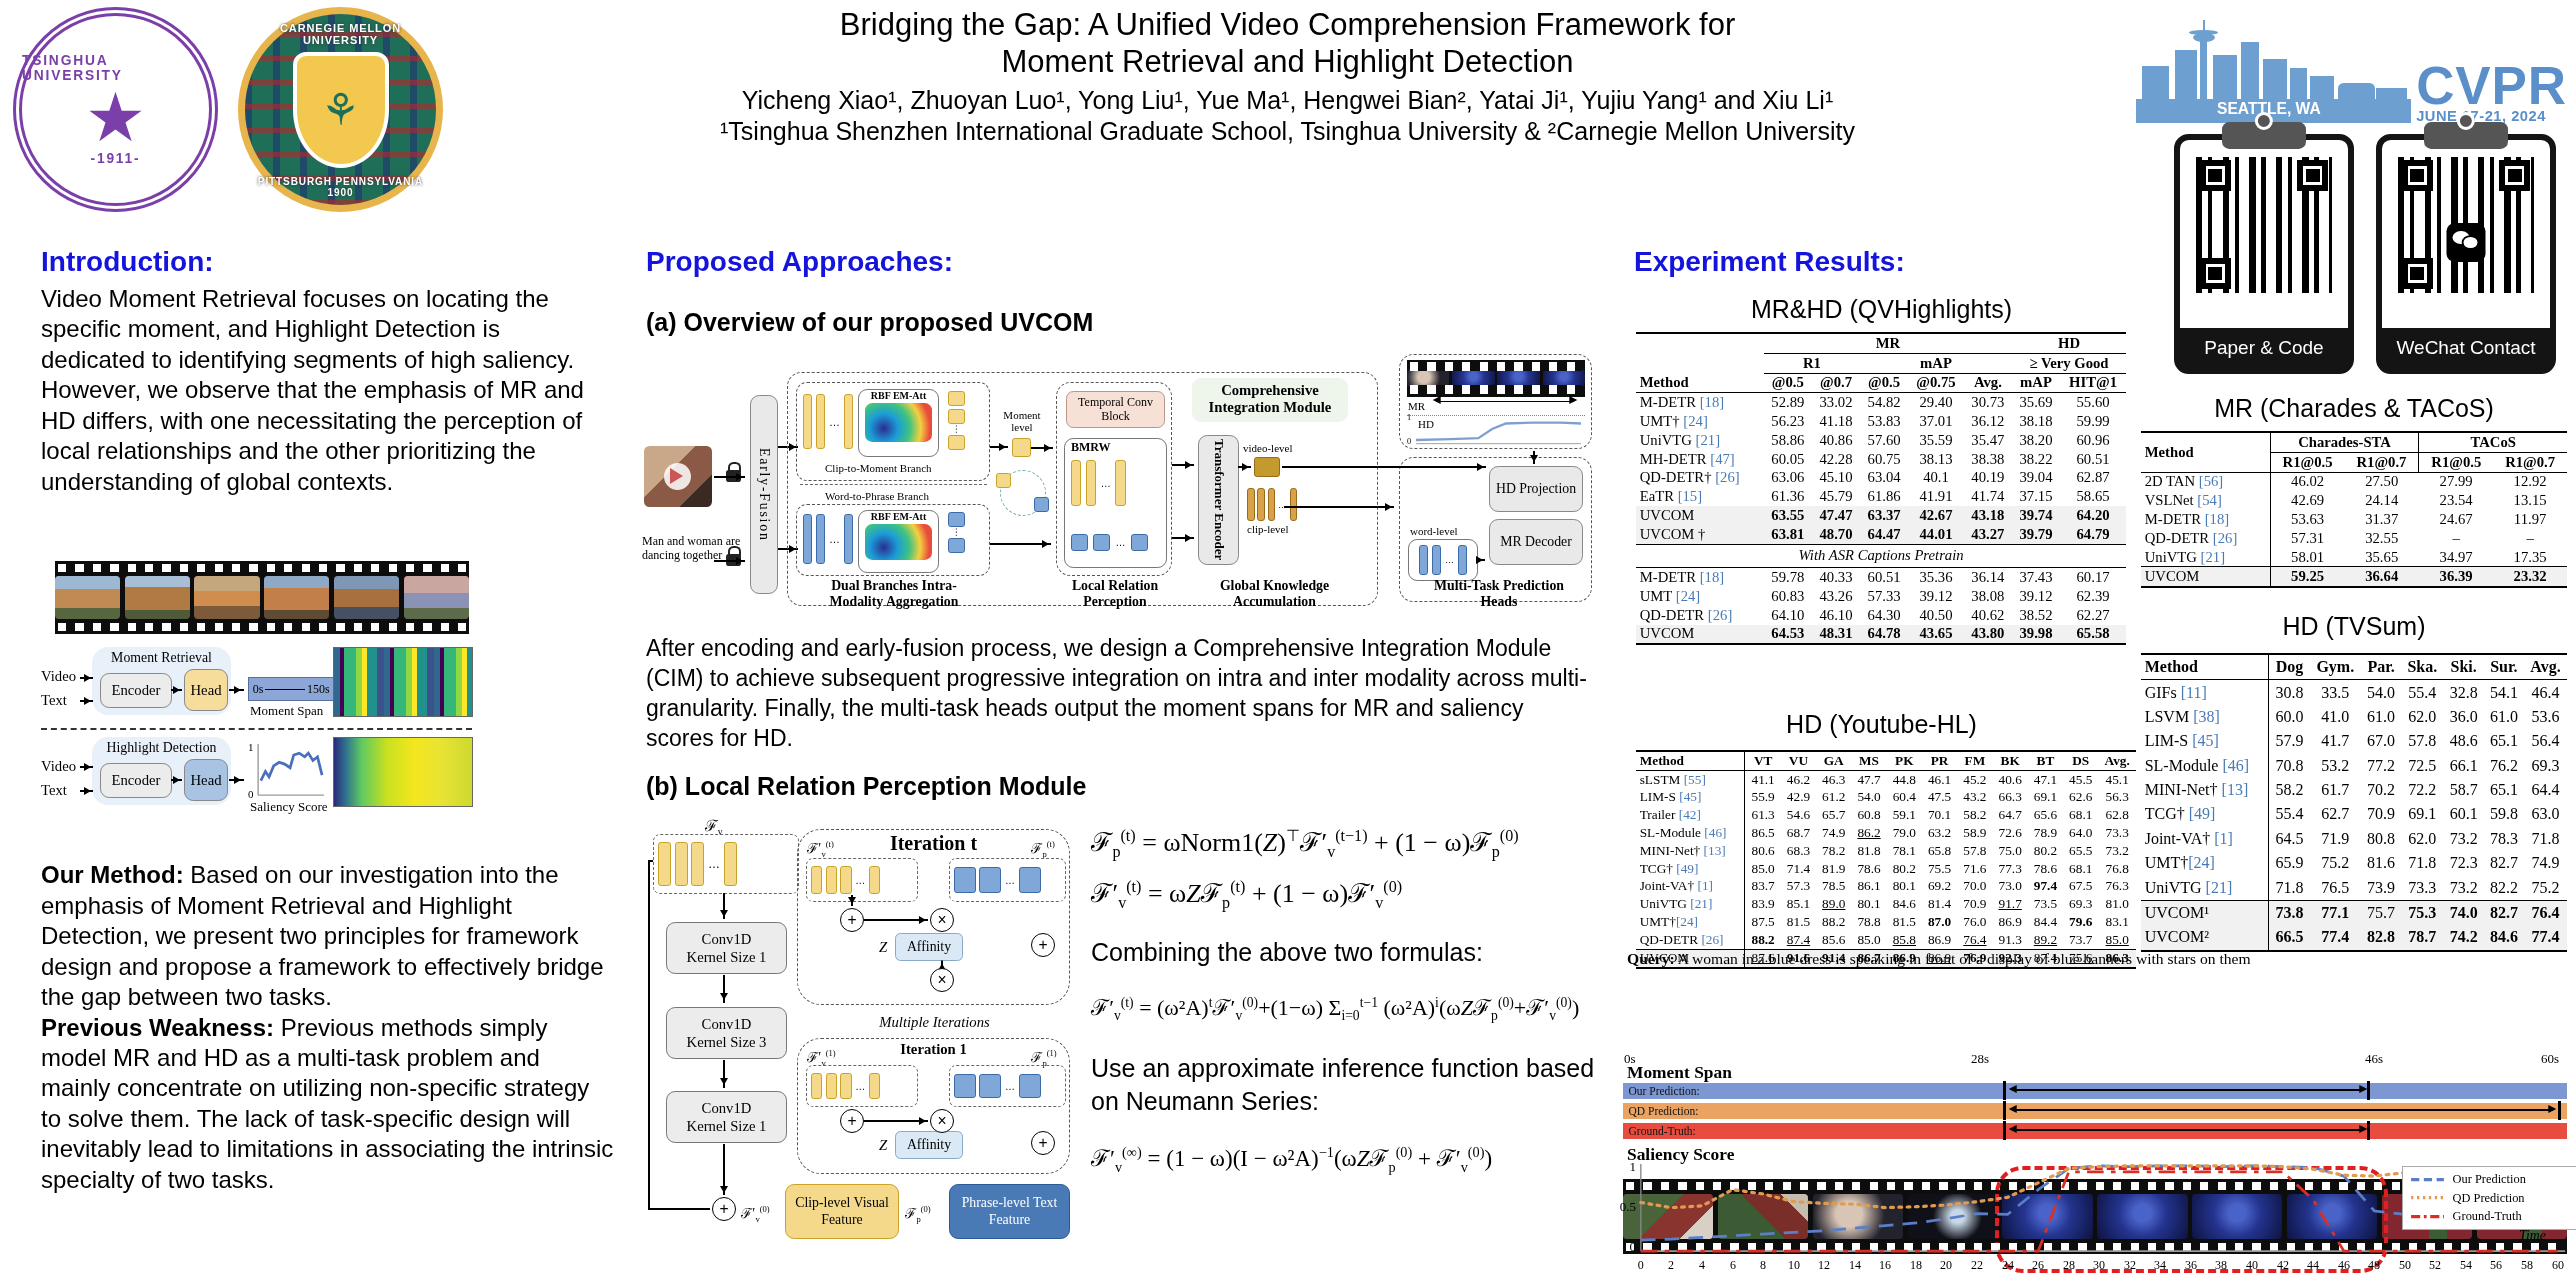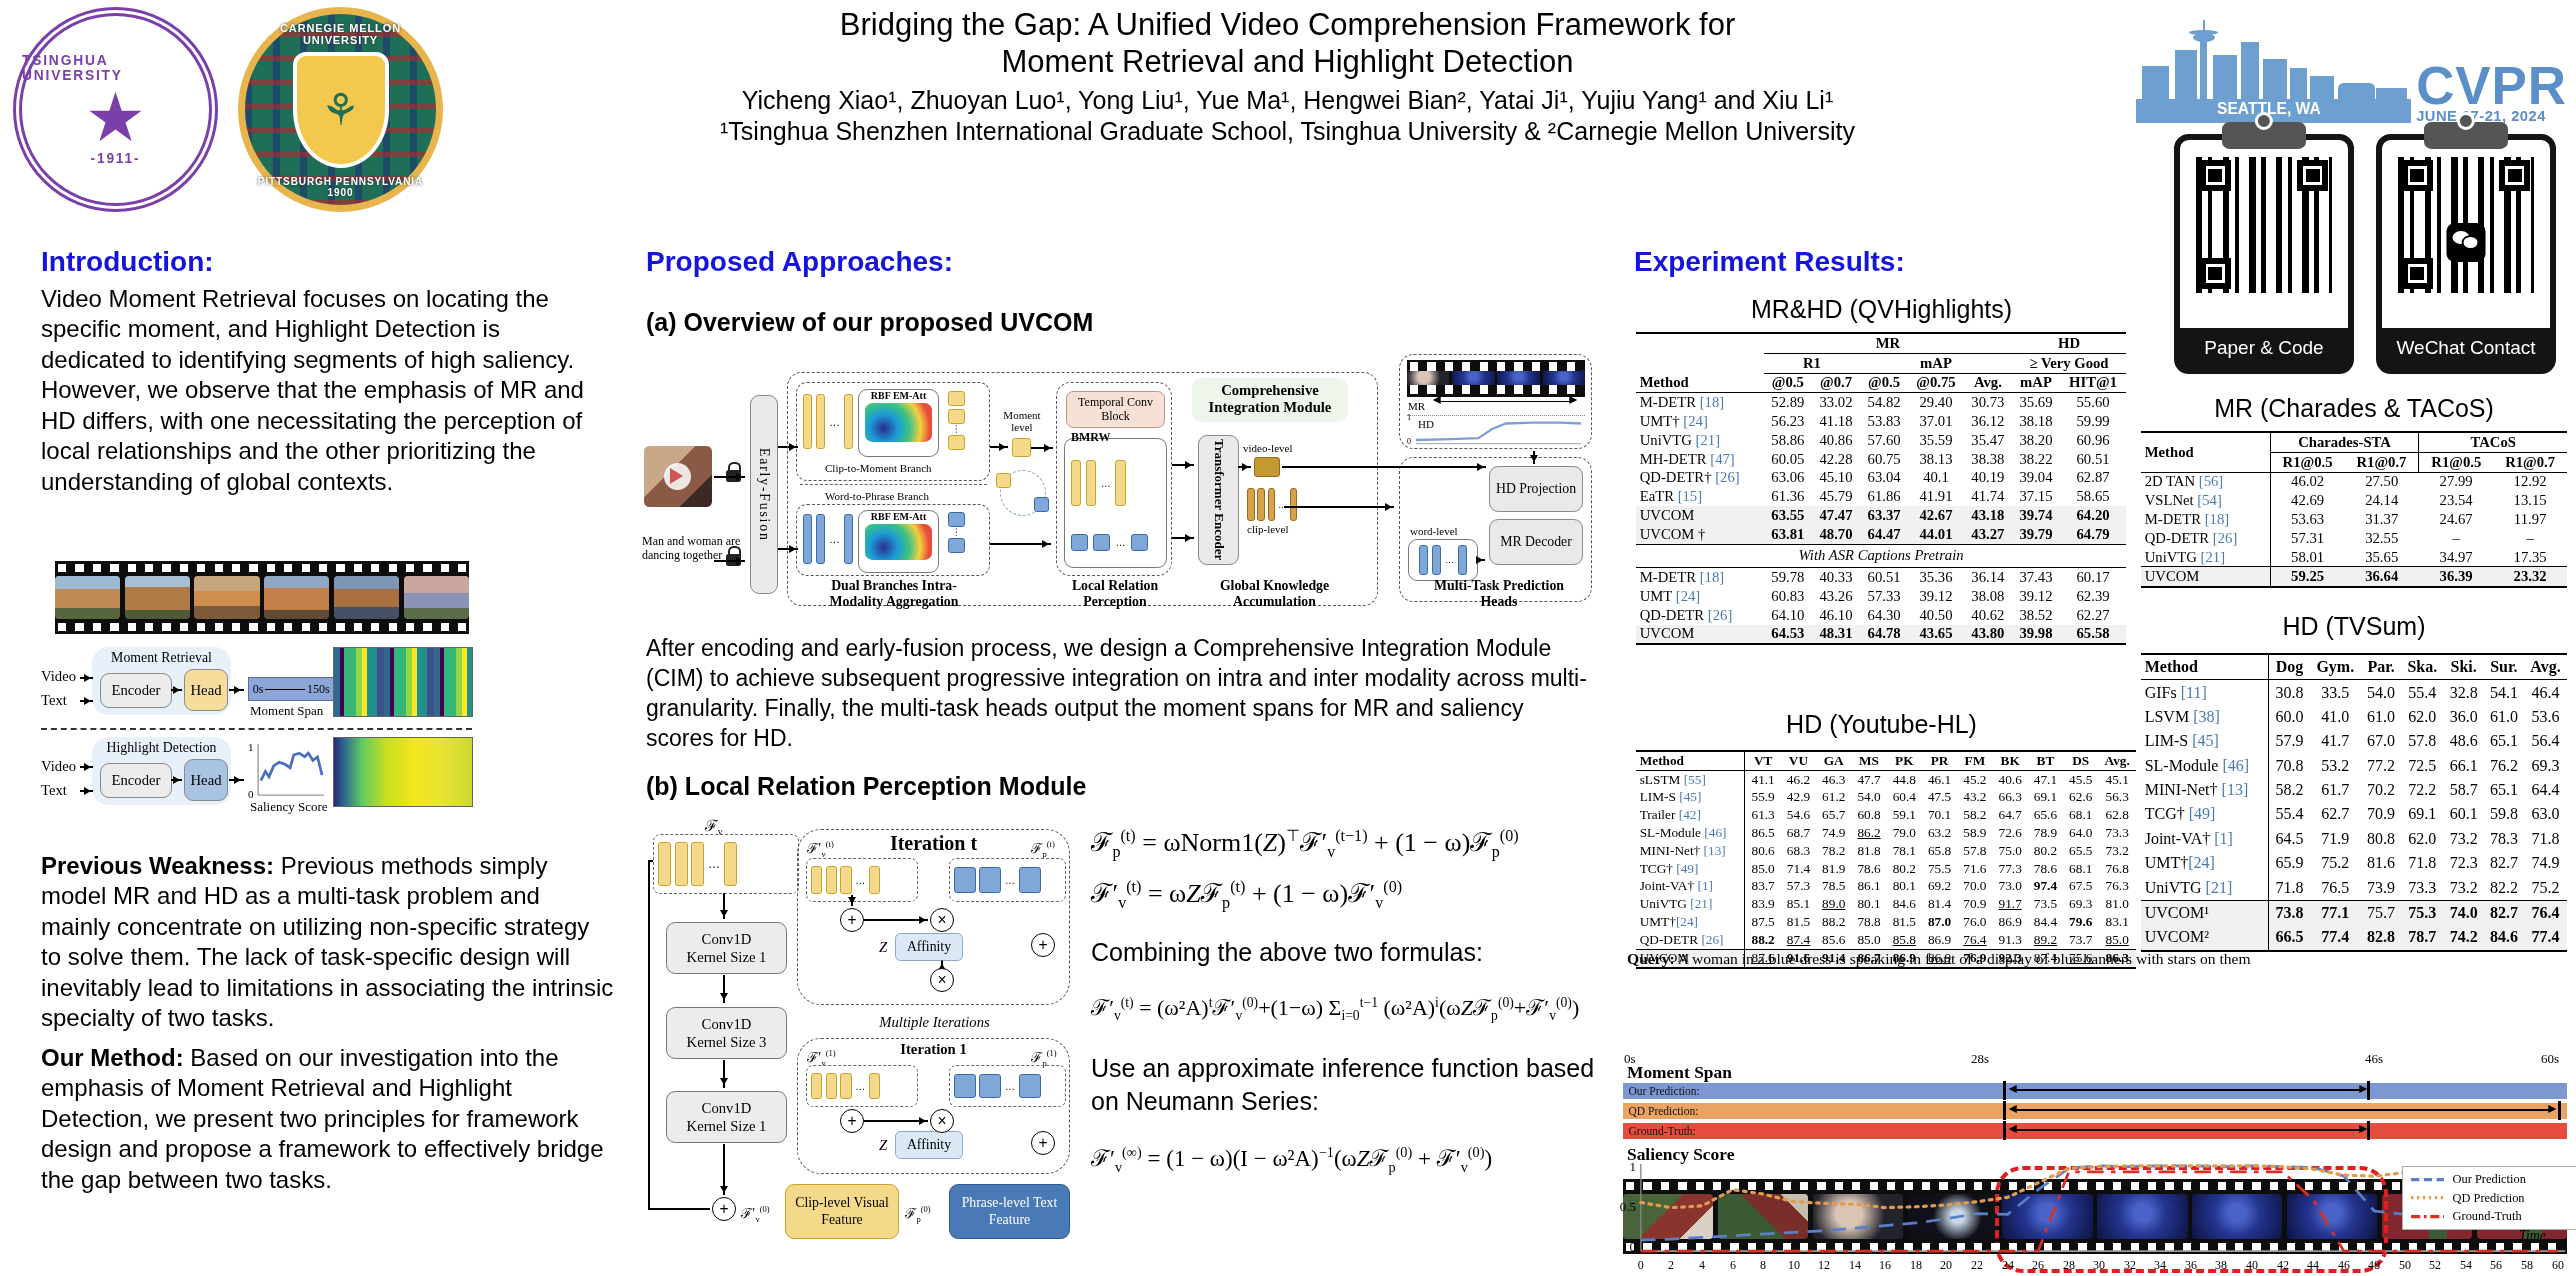--- a/index.html
+++ b/index.html
@@ -290,22 +290,22 @@
   <svg class="abs" style="left:216px;top:183px;" width="68" height="53" viewBox="0 0 74 58">
     <line x1="1" y1="0" x2="1" y2="56" stroke="#999" stroke-width="1.5"></line>
     <line x1="1" y1="56" x2="73" y2="56" stroke="#999" stroke-width="1.5"></line>
     <polyline points="4,40 9,30 13,36 18,24 24,20 30,22 36,26 40,12 46,10 52,14 56,10 61,18 66,14 71,34" fill="none" stroke="#4a6fbd" stroke-width="3"></polyline>
   </svg>
   <div class="abs serif" style="left:209px;top:238px;font-size:13px;">Saliency Score</div>
   <div class="heat2" style="position:absolute;left:292px;top:176px;width:138px;height:68px;"></div>
 </div>
 
 <div class="abs body-txt" style="left:41px;top:851px;width:573px;">
+  <div style="margin-top:9.2px;"><span class="b">Our  Method:</span><span> Based on our investigation into the emphasis of Moment Retrieval and Highlight Detection, we present two principles for framework design and propose a framework to effectively bridge the gap between two tasks.</span></div>
   <div><span class="b">Previous Weakness:</span><span> Previous methods simply model MR and HD as a multi-task problem and mainly concentrate on utilizing non-specific strategy to solve them. The lack of task-specific design will inevitably lead to limitations in associating the intrinsic specialty of two tasks.</span></div>
-  <div style="margin-top:9.2px;"><span class="b">Our  Method:</span><span> Based on our investigation into the emphasis of Moment Retrieval and Highlight Detection, we present two principles for framework design and propose a framework to effectively bridge the gap between two tasks.</span></div>
 </div>
 
 <div class="abs sec-h" style="left:646px;top:246px;">Proposed Approaches:</div>
 <div class="abs sub-h" style="left:646px;top:308px;">(a) Overview of our proposed UVCOM</div>
 
 <div class="abs" style="left:642px;top:354px;width:953px;height:259px;">
 
   <div class="abs" style="left:1.8px;top:92px;width:68px;height:61px;border-radius:5.5px;background:linear-gradient(135deg,#c8a888 0 40%,#8a5a46 40% 75%,#3a2a22 75%);">
     <div class="play" style="left:20px;top:16.5px;width:27.5px;height:27.5px;"></div>
   </div>
@@ -362,21 +362,21 @@
 
   <div class="small-lbl" style="left:356px;top:55px;width:48px;text-align:center;">Moment level</div>
   <div class="tok-y" style="position:absolute;left:370px;top:84px;width:16.5px;height:16.5px;"></div>
   <div class="abs" style="left:358px;top:116px;width:44px;height:44px;border:1.8px dashed #7aa;border-radius:50%;"></div>
   <div class="tok-y" style="position:absolute;left:354px;top:119px;width:13px;height:13px;"></div>
   <div class="tok-b" style="position:absolute;left:392px;top:143px;width:13px;height:13px;"></div>
 
   <div class="dashbox" style="left:414px;top:27.5px;width:116px;height:194px;"></div>
   <div class="pinkbox" style="left:424px;top:37px;width:97px;height:35px;">Temporal Conv Block</div>
   <div class="whitebox" style="left:422px;top:84px;width:101px;height:128px;"></div>
-  <div class="abs serif b" style="left:429px;top:76px;font-size:12px;">BMRW</div>
+  <div class="abs serif b" style="left:429px;top:86px;font-size:12px;">BMRW</div>
   <div class="abs" style="left:429px;top:106px;display:flex;gap:4.6px;align-items:center;">
     <div class="tok-y" style="width:8.3px;height:44px;"></div>
     <div class="tok-y" style="width:8.3px;height:44px;"></div>
     <span style="font-size:10px;">…</span>
     <div class="tok-y" style="width:8.3px;height:44px;"></div>
   </div>
   <div class="abs" style="left:429px;top:180px;display:flex;gap:5.5px;align-items:center;">
     <div class="tok-b" style="width:14.7px;height:14.7px;"></div>
     <div class="tok-b" style="width:14.7px;height:14.7px;"></div>
     <span style="font-size:10px;">…</span>

